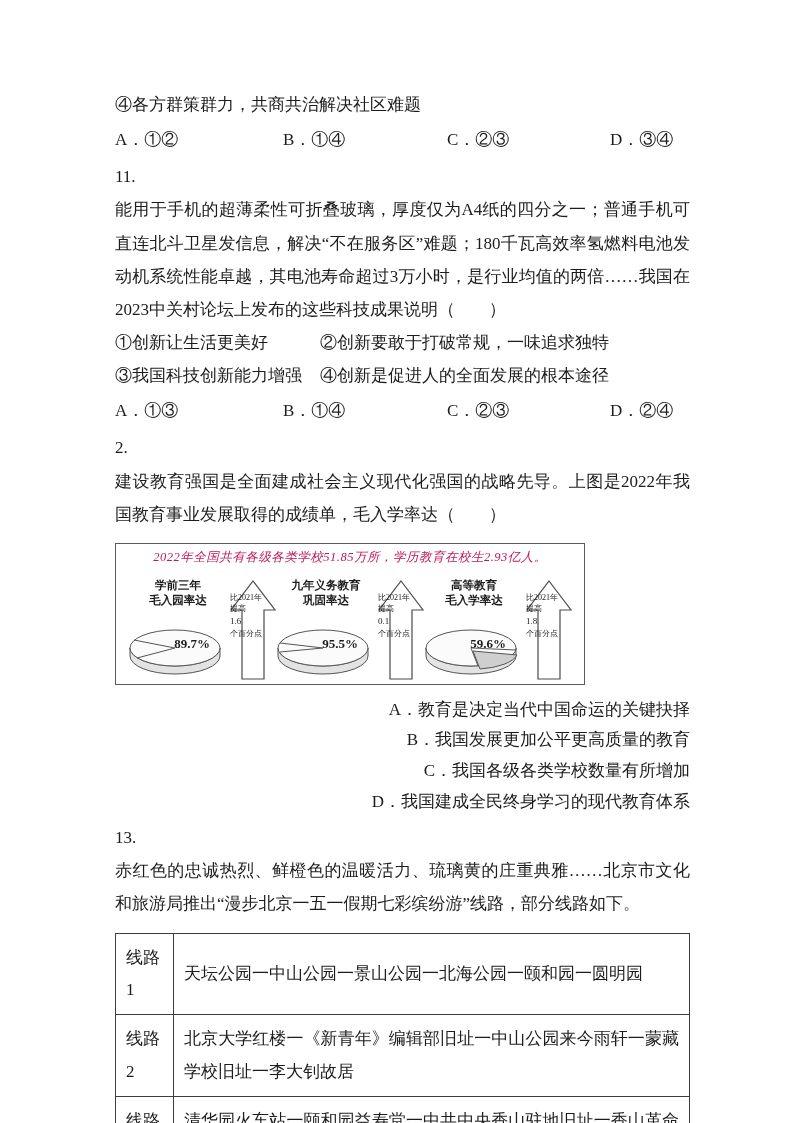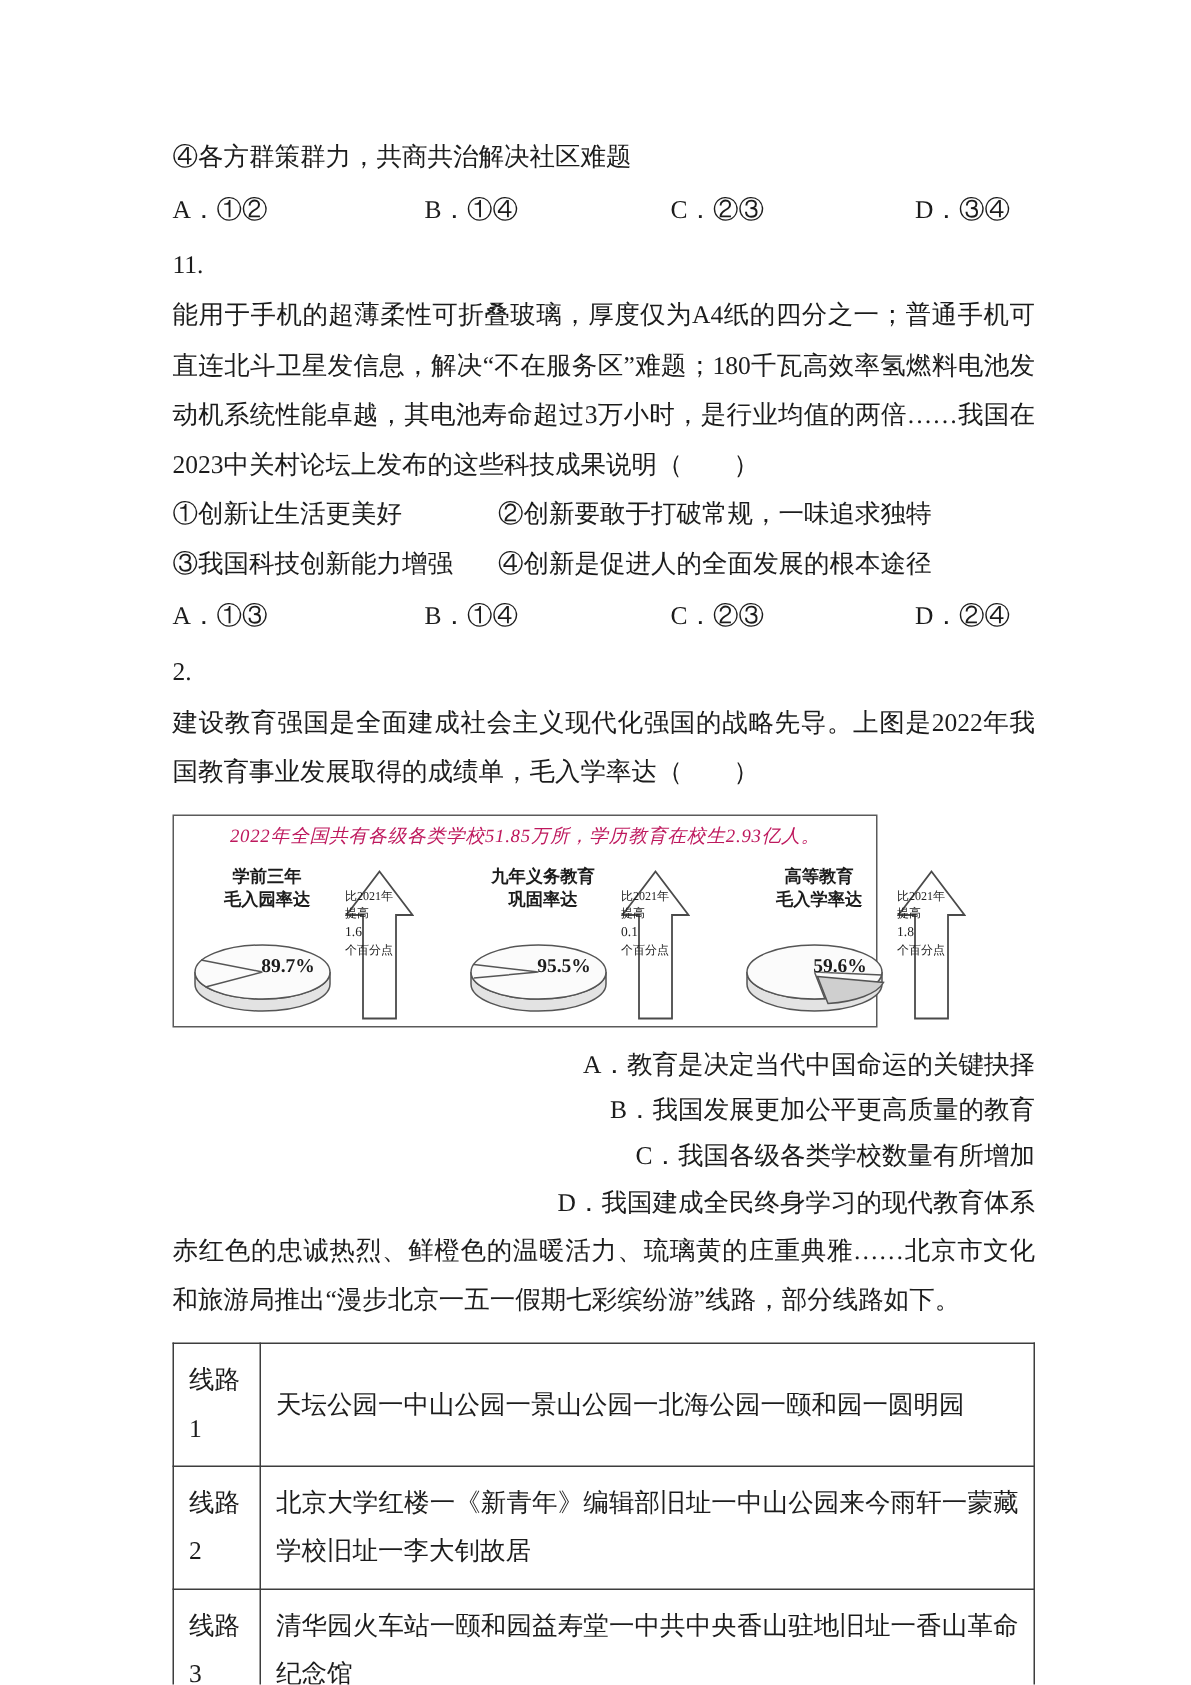--- a/index.html
+++ b/index.html
@@ -24,21 +24,20 @@
   .opt-row {
     display: grid;
     grid-template-columns: 168px 164px 163px 1fr;
     line-height: 1.95;
     margin: 2px 0 2px;
   }
   .statement-row {
     display: grid;
     grid-template-columns: 205px 1fr;
     line-height: 1.95;
-    gap: 12px;
   }
   .q12-option { line-height: 1.8; text-align: right; }
   .q12-options { margin-top: 8px; }
 
   
   .figure {
     position: relative;
     width: 470px;
     height: 142px;
     border: 1px solid #5a5a5a;
@@ -57,21 +56,20 @@
     white-space: nowrap;
   }
   .fig-groups {
     position: absolute;
     top: 26px; left: 0;
     width: 100%;
     height: 110px;
     display: flex;
     justify-content: space-between;
     padding: 0 12px;
-    gap: 36px;
   }
   .fig-group { display: flex; align-items: flex-end; }
   .pie-area { position: relative; width: 100px; height: 106px; }
   .pie-label {
     position: absolute;
     top: 4px; left: 0;
     width: 100%;
     text-align: center;
     font-size: 11.5px;
     font-weight: bold;
@@ -241,20 +239,21 @@
     </div>
   </div>
 
   <div class="q12-options">
     <div class="q12-option">A．教育是决定当代中国命运的关键抉择</div>
     <div class="q12-option">B．我国发展更加公平更高质量的教育</div>
     <div class="q12-option">C．我国各级各类学校数量有所增加</div>
     <div class="q12-option">D．我国建成全民终身学习的现代教育体系</div>
   </div>
 
+  <div class="q-num">13.</div>
   <div class="para">赤红色的忠诚热烈、鲜橙色的温暖活力、琉璃黄的庄重典雅……北京市文化和旅游局推出“漫步北京一五一假期七彩缤纷游”线路，部分线路如下。</div>
 
   <table class="route-table">
     <tbody>
       <tr>
         <td class="route-label-cell">线路1</td>
         <td class="route-desc-cell">天坛公园一中山公园一景山公园一北海公园一颐和园一圆明园</td>
       </tr>
       <tr>
         <td class="route-label-cell">线路2</td>

